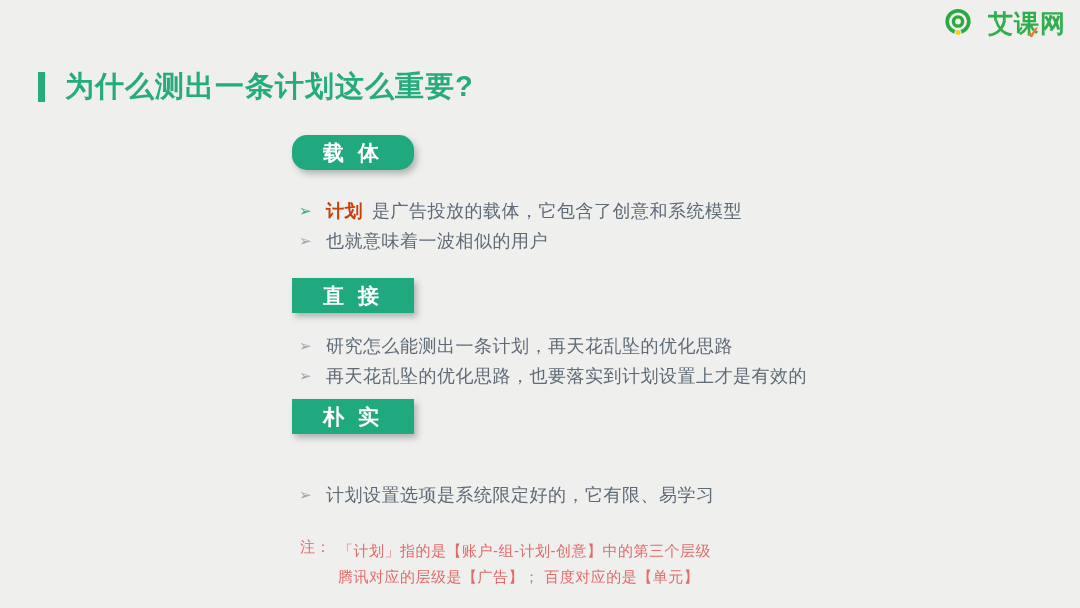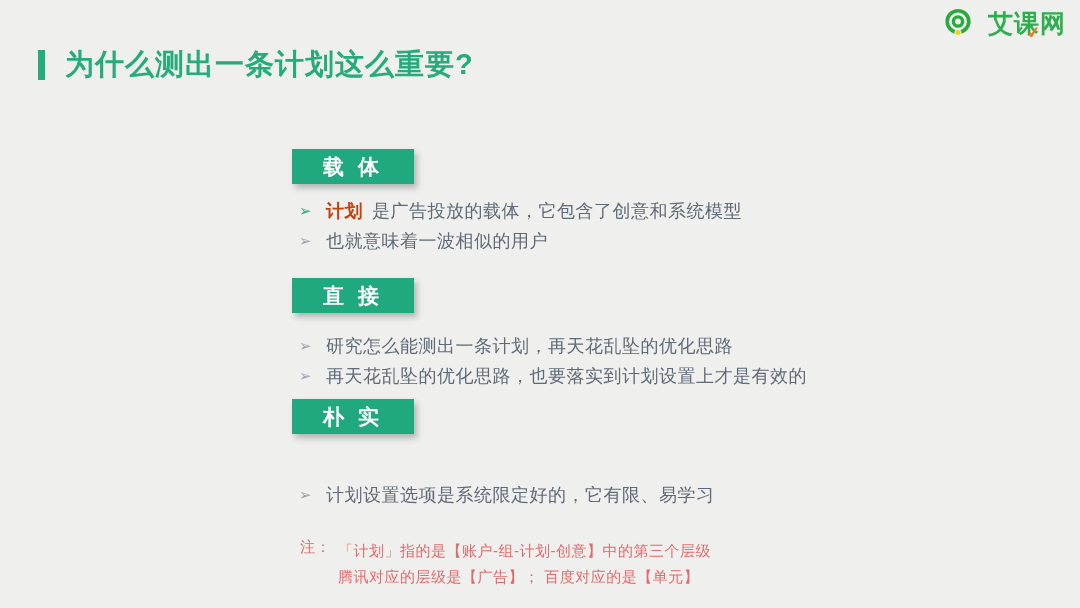--- a/index.html
+++ b/index.html
@@ -20,39 +20,39 @@
   .logo-text-wrap{position:relative;}
   .logo-text{
     font-size:25px;font-weight:bold;color:#2fae4e;letter-spacing:1px;
   }
   .logo-check{
     position:absolute;right:26px;bottom:-2px;
     color:#f07b1d;font-size:16px;font-weight:bold;transform:rotate(-8deg);
   }
   
   .title-block{
-    position:absolute;left:38px;top:45px;
+    position:absolute;left:38px;top:67px;
     display:flex;align-items:center;justify-content:space-between;
   }
   .title-bar{
     width:7px;height:30px;background:#25ab7c;margin-right:20px;
   }
   .page-title{
     font-size:29px;font-weight:bold;color:#25ab7c;
     letter-spacing:1px;margin:0;
   }
   
   .badge{
     position:absolute;left:292px;width:122px;height:35px;
     background:#20a87e;color:#ffffff;
     display:flex;align-items:center;justify-content:center;
     font-size:21px;font-weight:bold;letter-spacing:4px;
     box-shadow:3px 4px 6px rgba(100,110,105,0.45);
   }
-  .badge-1{top:149px;}
+  .badge-1{top:135px;border-radius:15px;}
   .badge-2{top:278px;}
   .badge-3{top:399px;text-align:right;}
   
   .bullet-list{position:absolute;left:299px;}
   .list-1{top:196px;}
   .list-2{top:331px;}
   .list-3{top:480px;}
   .bullet-item{
     display:flex;align-items:center;height:30px;
     font-size:18px;color:#5e6a76;letter-spacing:0.5px;

